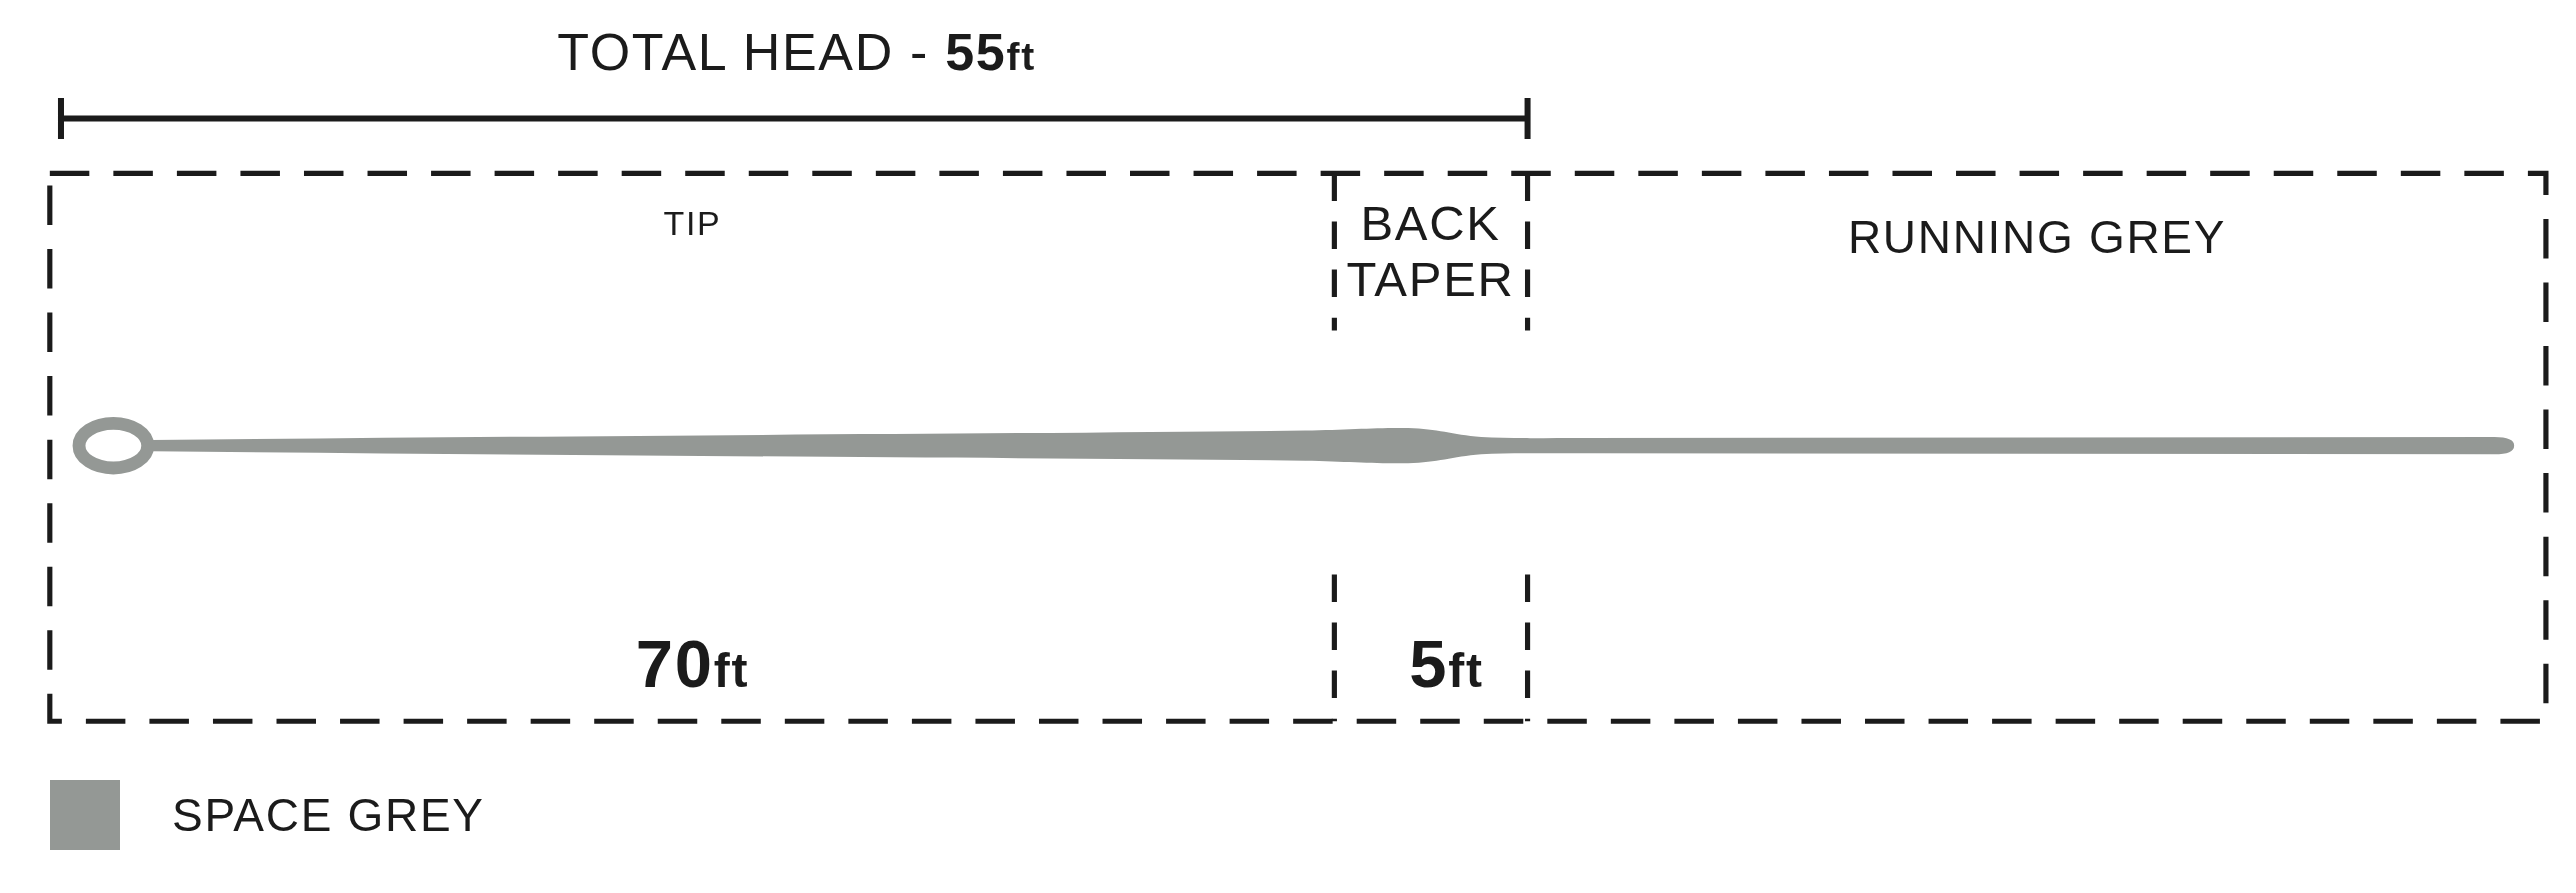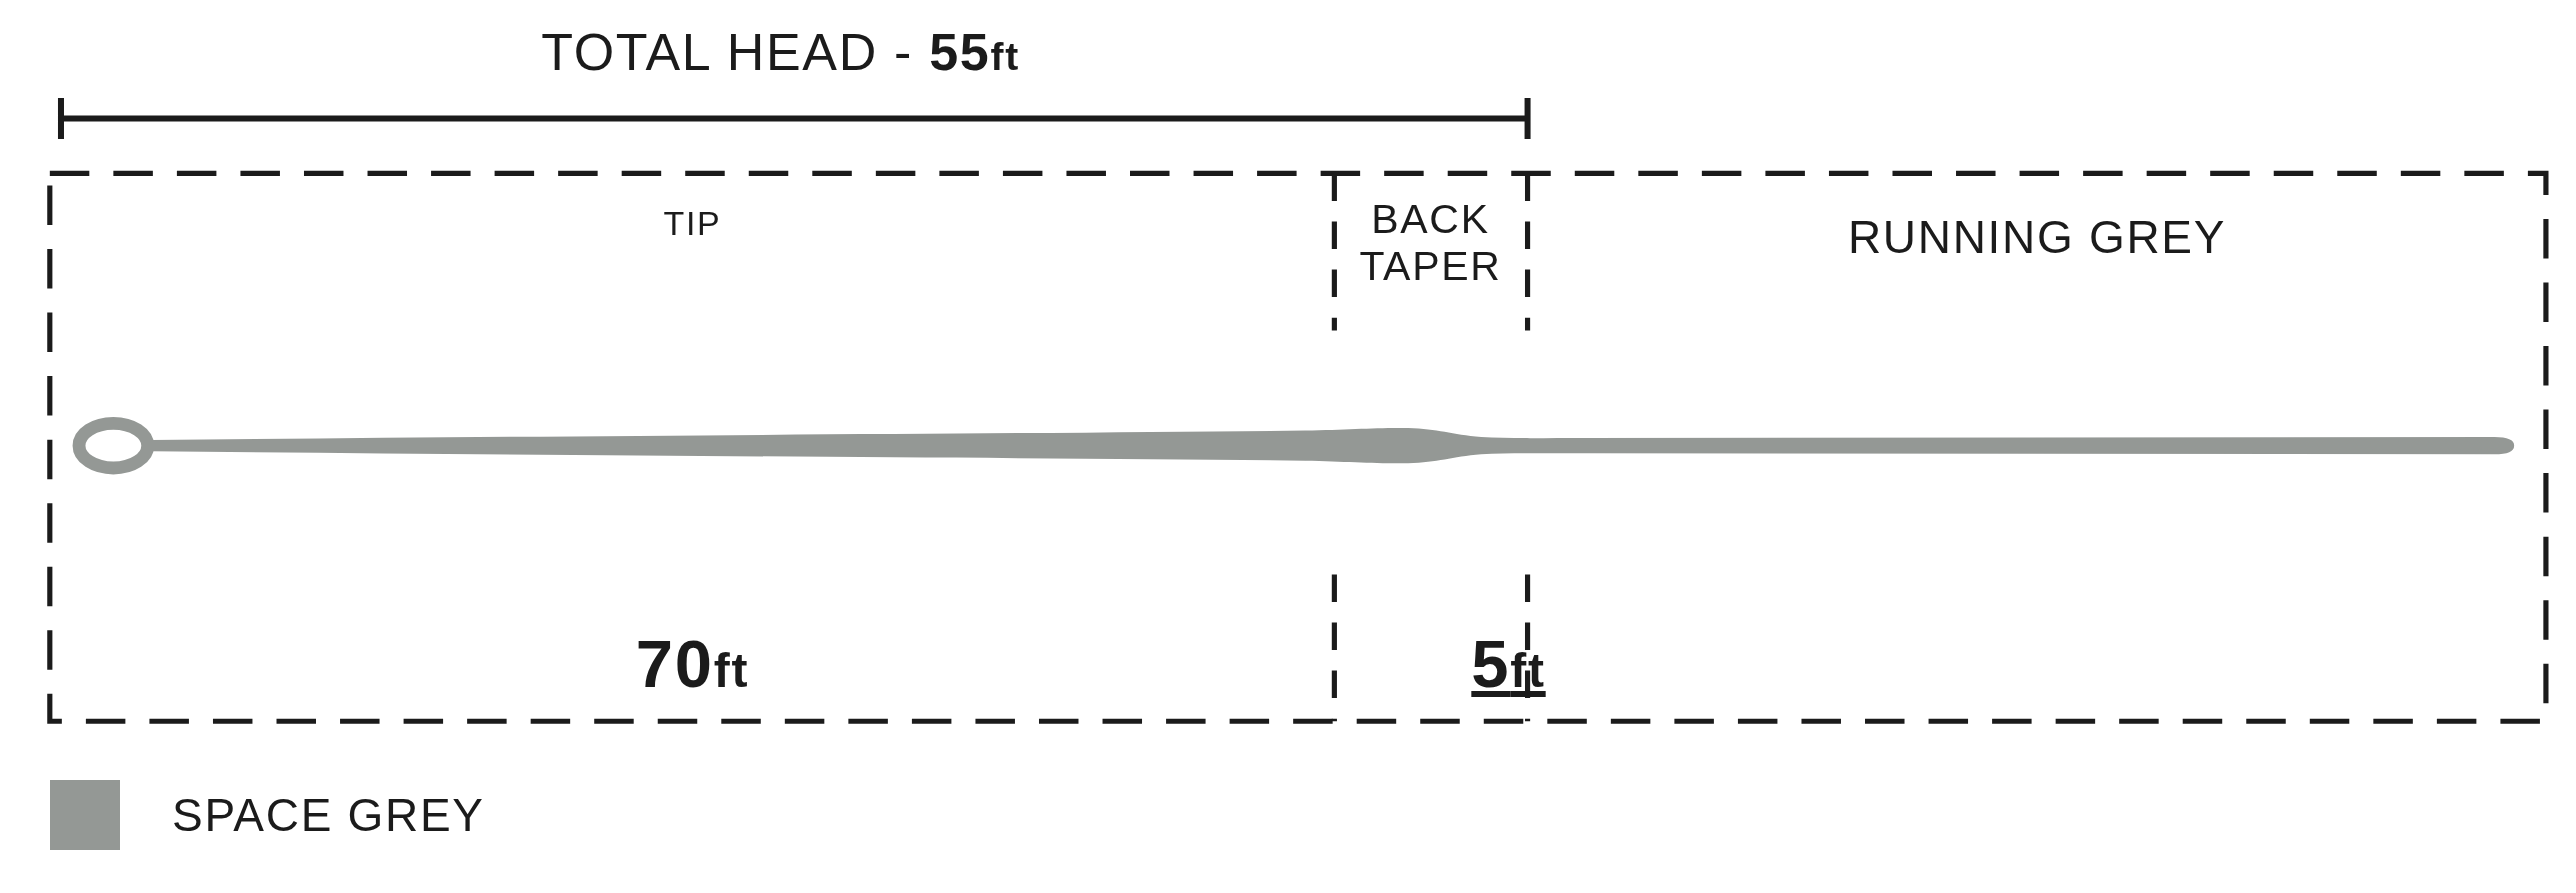--- a/index.html
+++ b/index.html
@@ -22,58 +22,58 @@
     top: 0;
   }
   .txt {
     position: absolute;
     text-align: center;
     letter-spacing: 1.7px;
     color: #1b1b1b;
     white-space: pre-line;
   }
   .title {
-    left: 308px;
+    left: 324px;
     top: 22px;
     width: 945px;
     font-size: 52px;
     font-weight: 500;
   }
   .title .val { font-weight: 700; }
   .title .unit { font-weight: 700; font-size: 39px; }
   .label-tip {
     left: 50px;
     top: 204px;
     width: 1285px;
     font-size: 34px;
     font-weight: 500;
   }
   .label-backtaper {
     left: 1334px;
     top: 196px;
     width: 193px;
-    font-size: 41px;
+    font-size: 49px;
     font-weight: 500;
     line-height: 1.14;
   }
   .label-runningline {
     left: 1528px;
     top: 210px;
     width: 1018px;
     font-size: 46px;
     font-weight: 500;
   }
   .measure {
     font-size: 67px;
     font-weight: 700;
     top: 625px;
   }
   .measure .unit { font-size: 48px; font-weight: 700; }
   .measure-tip { left: 50px; width: 1285px; }
-  .measure-backtaper { left: 1412px; width: 193px; text-decoration: underline; }
+  .measure-backtaper { left: 1350px; width: 193px; }
   .measure-runningline { left: 1528px; width: 1018px; }
   .legend {
     position: absolute;
     left: 50px;
     top: 780px;
     display: flex;
     align-items: center;
     gap: 52px;
   }
   .legend-label {

